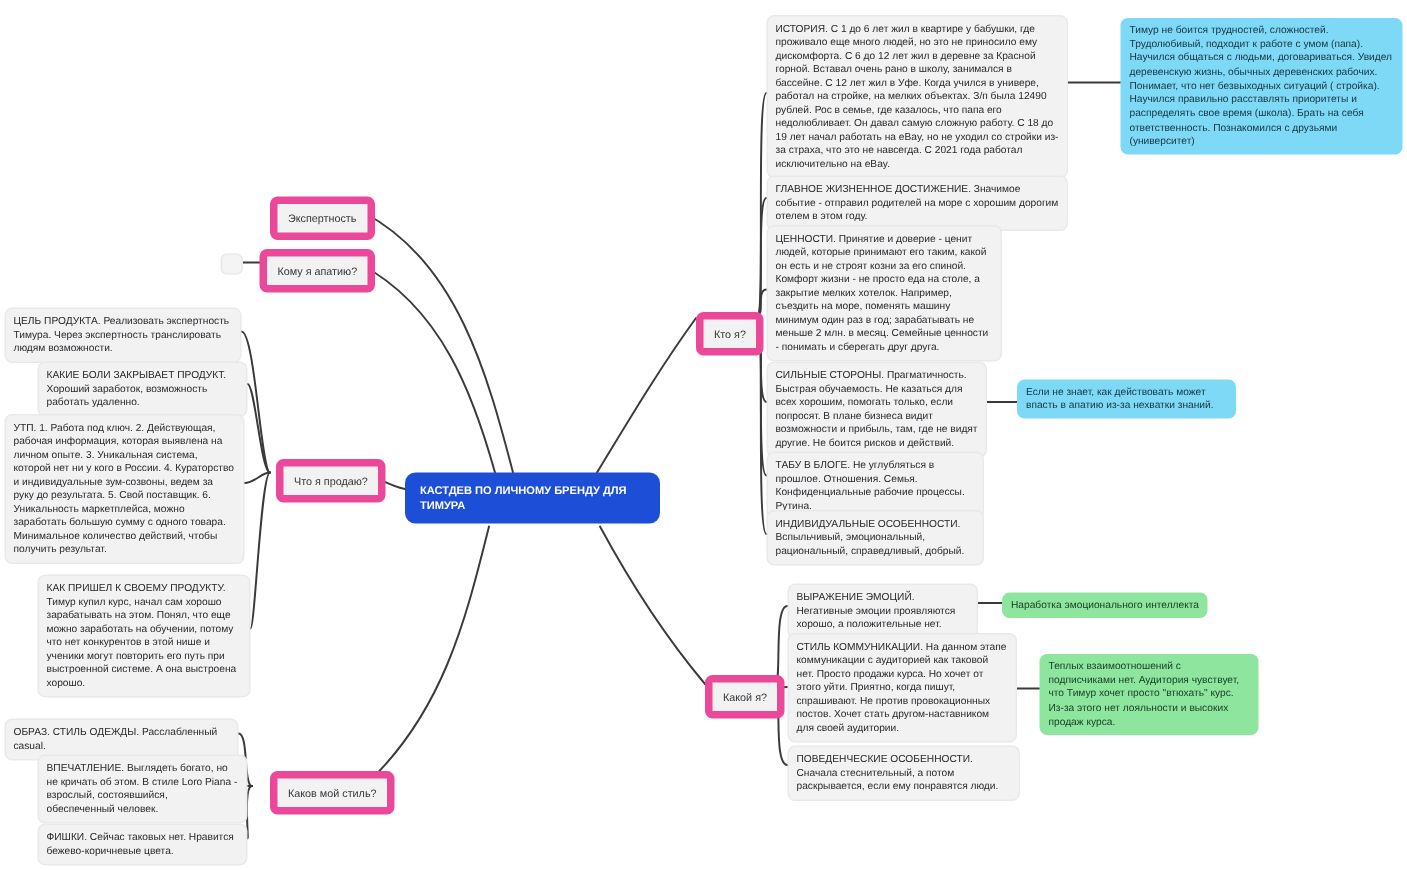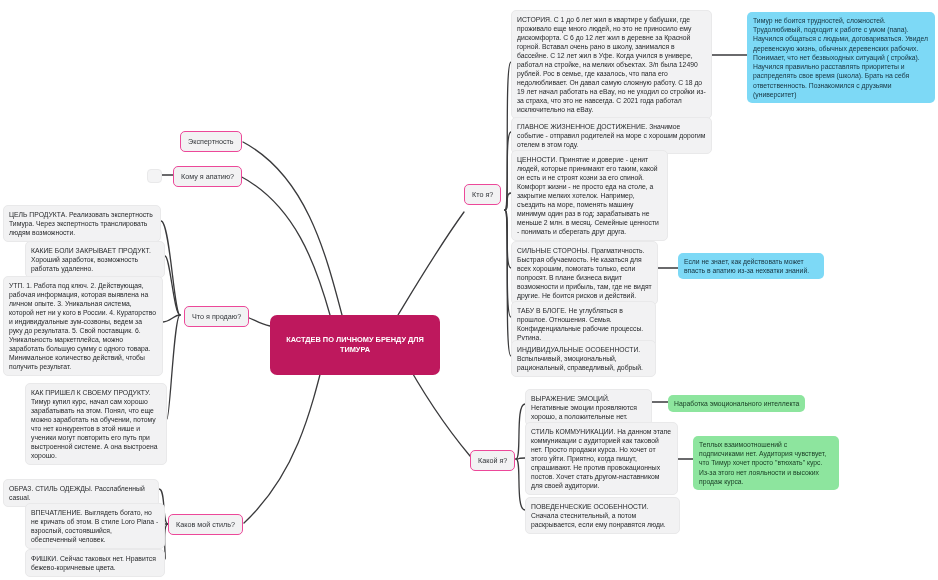--- a/index.html
+++ b/index.html
@@ -9,28 +9,28 @@
     font-family:"Liberation Sans", sans-serif;
   }
   svg.edges{position:absolute;left:0;top:0;width:938px;height:580px;}
   svg.edges path{stroke:#3a3a3c;stroke-width:1.3;fill:none;stroke-linecap:round;}
   .note{
     position:absolute;background:#f2f2f3;border:1px solid #e9e9ea;border-radius:5px;
     padding:4px 5px;font-size:6.8px;line-height:1.33;color:#26282b;
     box-sizing:border-box;
   }
   .topic{
-    position:absolute;background:#f2f2f3;border:1px solid #ec4899;border-radius:5px;
+    position:absolute;background:#f2f2f3;border:5px solid #ec4899;border-radius:5px;
     padding:5px 7px;font-size:7.2px;color:#33363a;white-space:nowrap;
     box-sizing:border-box;
   }
   .central{
     position:absolute;left:270px;top:315px;width:170px;box-sizing:border-box;
-    background:#be185d;color:#ffffff;border-radius:7px;padding:20px 10px;
-    font-size:7.4px;font-weight:bold;text-align:center;line-height:1.35;
+    background:#1d4ed8;color:#ffffff;border-radius:7px;padding:7px 10px;
+    font-size:7.4px;font-weight:bold;text-align:left;line-height:1.35;
   }
   .callout{
     position:absolute;border-radius:5px;padding:4px 6px;
     font-size:6.8px;line-height:1.36;box-sizing:border-box;
   }
   .callout.blue{background:#7dd9f6;color:#16323f;}
   .callout.green{background:#8de59e;color:#173a22;}
   .empty-child{
     position:absolute;left:147px;top:169px;width:15px;height:14px;
     background:#f4f4f5;border:1px solid #e9e9ea;border-radius:4px;box-sizing:border-box;
@@ -75,23 +75,23 @@
   <path d="M 652 402 L 668 402"></path>
   <path d="M 678 459 L 693 459"></path>
 </svg>
 
 <div class="central">КАСТДЕВ ПО ЛИЧНОМУ БРЕНДУ ДЛЯ ТИМУРА</div>
 
 <div class="topic" style="left:180px;top:131px;">Экспертность</div>
 <div class="topic" style="left:173px;top:166px;">Кому я апатию?</div>
 <div class="empty-child"></div>
 <div class="topic" style="left:184px;top:306px;">Что я продаю?</div>
-<div class="topic" style="left:464px;top:184px;">Кто я?</div>
+<div class="topic" style="left:464px;top:208px;">Кто я?</div>
 <div class="topic" style="left:470px;top:450px;">Какой я?</div>
-<div class="topic" style="left:168px;top:514px;">Каков мой стиль?</div>
+<div class="topic" style="left:180px;top:514px;">Каков мой стиль?</div>
 
 <div class="note" style="left:3px;top:205px;width:158px;">ЦЕЛЬ ПРОДУКТА. Реализовать экспертность Тимура. Через экспертность транслировать людям возможности.</div>
 <div class="note" style="left:25px;top:241px;width:140px;">КАКИЕ БОЛИ ЗАКРЫВАЕТ ПРОДУКТ. Хороший заработок, возможность работать удаленно.</div>
 <div class="note" style="left:3px;top:276px;width:160px;">УТП. 1. Работа под ключ. 2. Действующая, рабочая информация, которая выявлена на личном опыте. 3. Уникальная система, которой нет ни у кого в России. 4. Кураторство и индивидуальные зум-созвоны, ведем за руку до результата. 5. Свой поставщик. 6. Уникальность маркетплейса, можно заработать большую сумму с одного товара. Минимальное количество действий, чтобы получить результат.</div>
 <div class="note" style="left:25px;top:383px;width:142px;">КАК ПРИШЕЛ К СВОЕМУ ПРОДУКТУ. Тимур купил курс, начал сам хорошо зарабатывать на этом. Понял, что еще можно заработать на обучении, потому что нет конкурентов в этой нише и ученики могут повторить его путь при выстроенной системе. А она выстроена хорошо.</div>
 
 <div class="note" style="left:3px;top:479px;width:156px;">ОБРАЗ. СТИЛЬ ОДЕЖДЫ. Расслабленный casual.</div>
 <div class="note" style="left:25px;top:503px;width:140px;">ВПЕЧАТЛЕНИЕ. Выглядеть богато, но не кричать об этом. В стиле Loro Piana - взрослый, состоявшийся, обеспеченный человек.</div>
 <div class="note" style="left:25px;top:549px;width:140px;">ФИШКИ. Сейчас таковых нет. Нравится бежево-коричневые цвета.</div>
 

